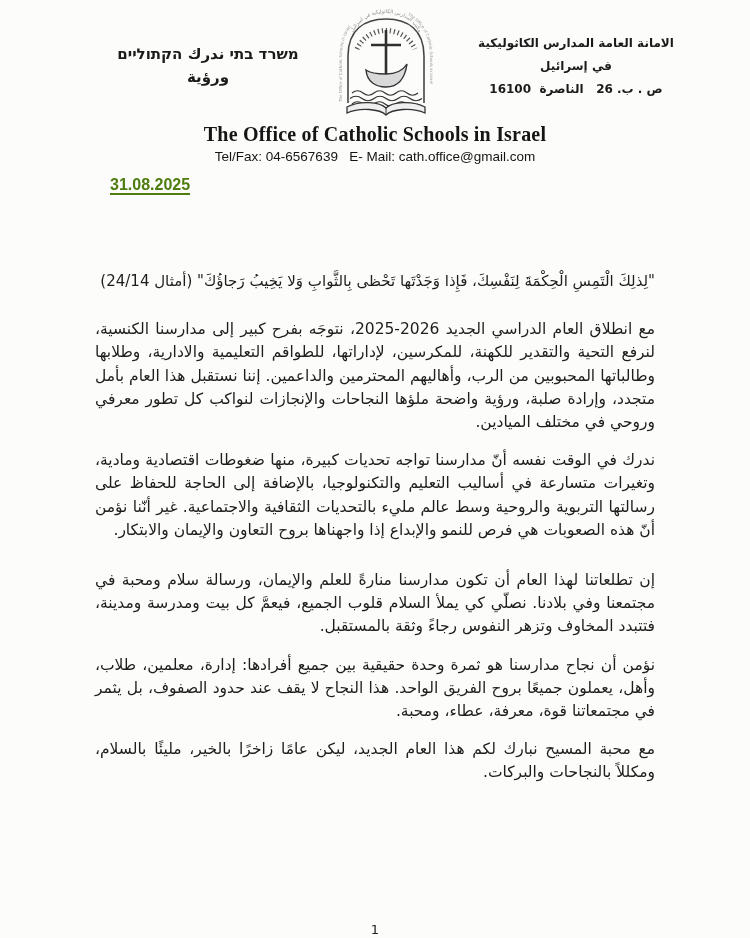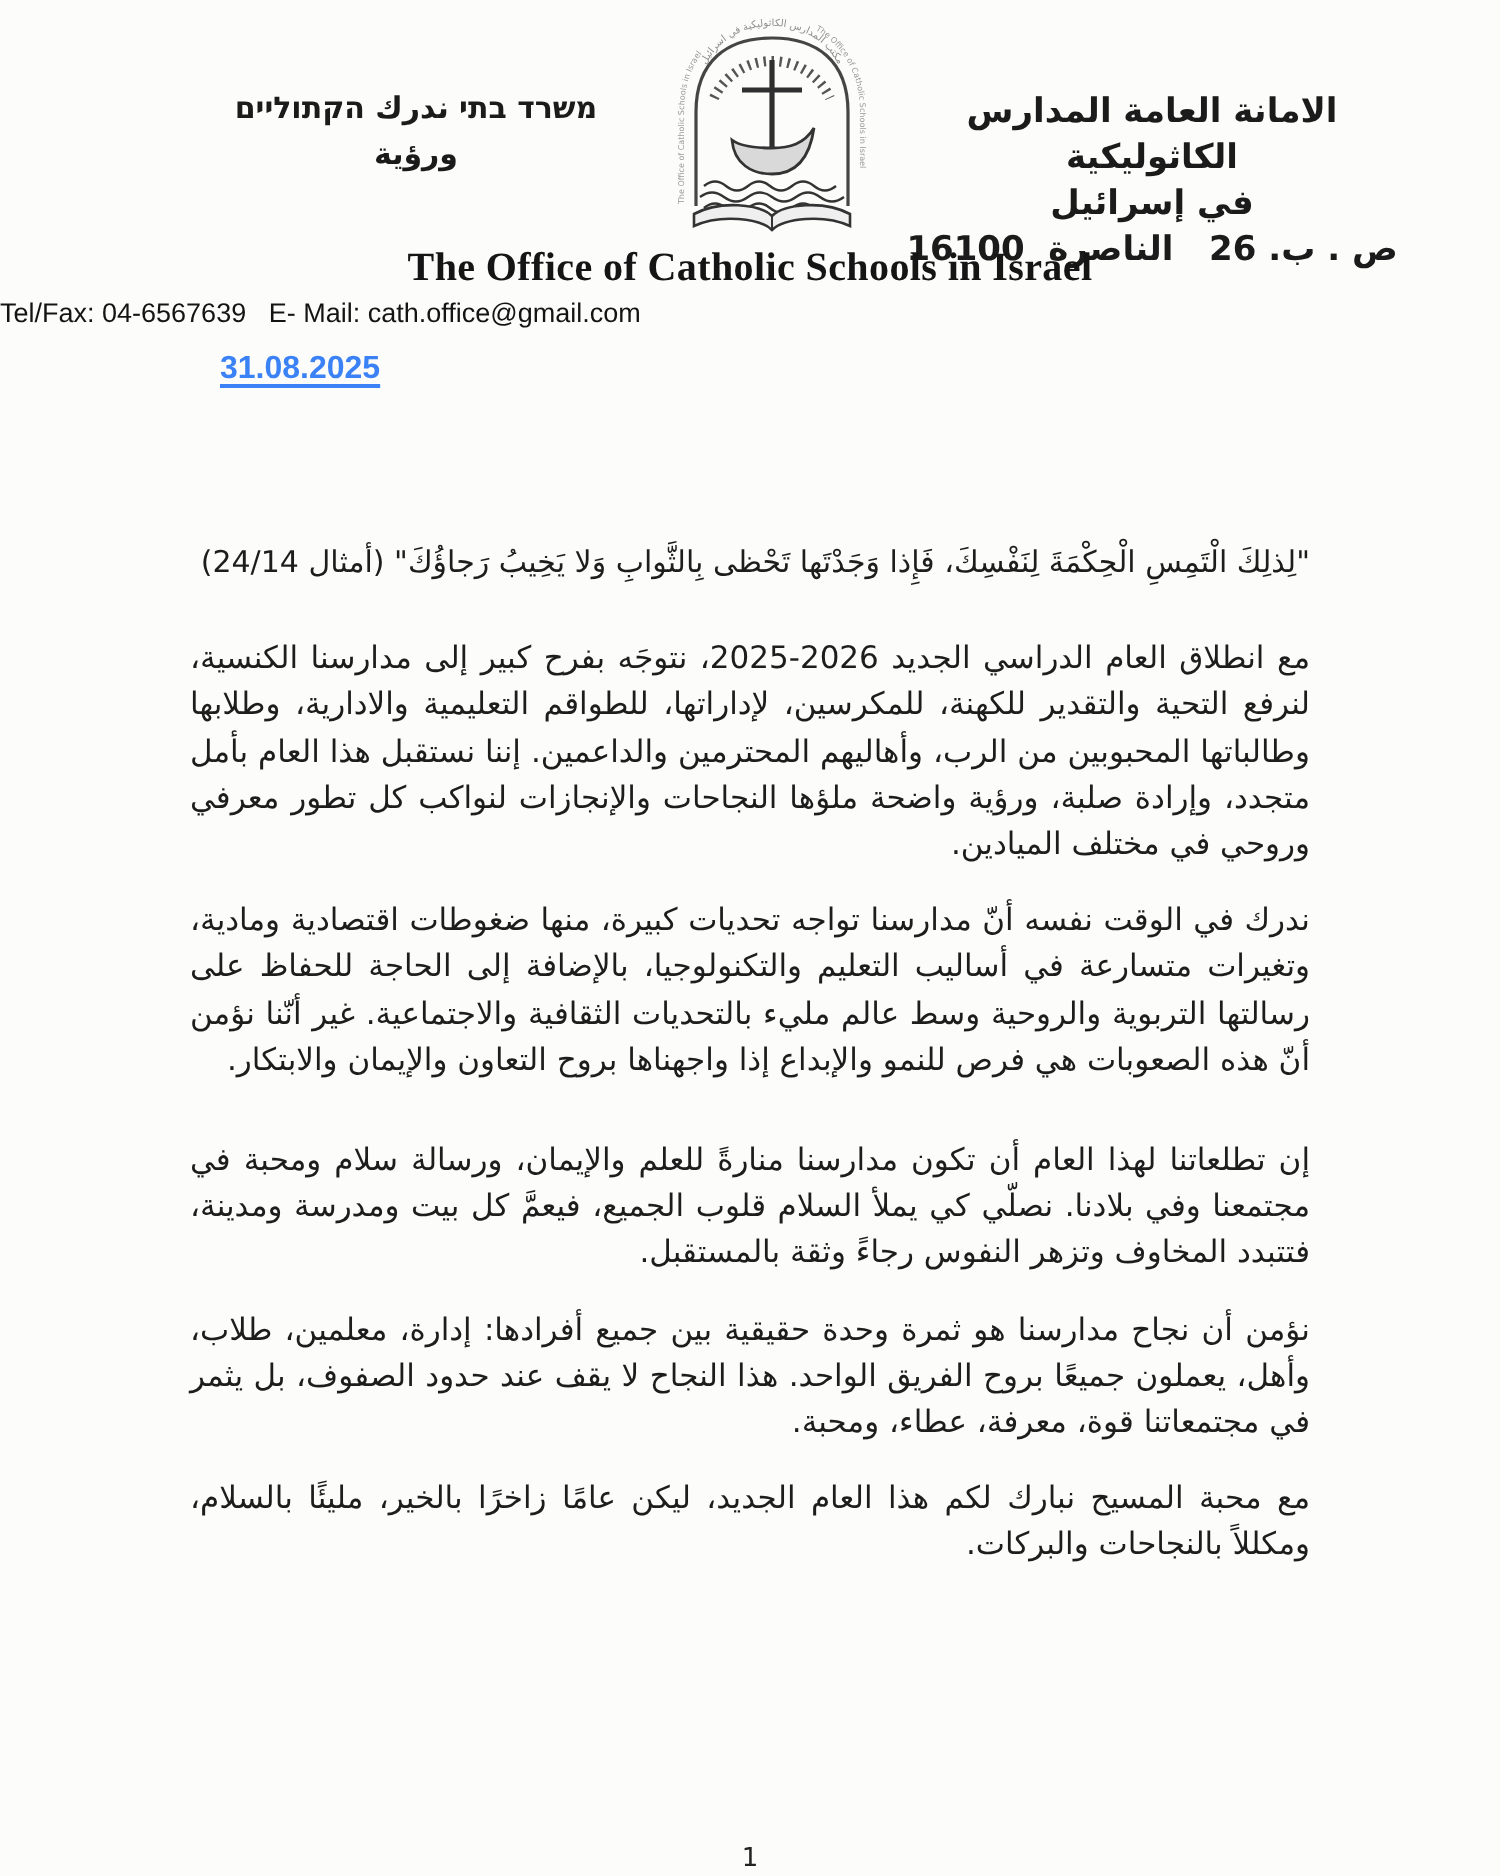--- a/index.html
+++ b/index.html
@@ -3,44 +3,44 @@
 <meta charset="utf-8">
 <style>
   html,body { margin:0; padding:0; background:#e9e9e9; }
   .page {
     position:relative; width:750px; height:938px; margin:0 auto;
     background:#fcfcfa; overflow:hidden; color:#1b1b1b;
     font-family:"DejaVu Sans", sans-serif;
   }
   
   .header-ar {
-    position:absolute; top:45px; left:450px; width:252px;
+    position:absolute; top:32px; left:450px; width:252px;
     direction:rtl; text-align:center; font-weight:bold;
-    font-size:17px; line-height:23px;
+    font-size:12px; line-height:23px;
   }
   .header-he {
     position:absolute; top:43px; left:82px; width:252px;
     direction:rtl; text-align:center; font-weight:bold;
     font-size:15px; line-height:23px;
   }
   .logo-wrap { position:absolute; top:6px; left:331px; width:110px; height:116px; }
   .title-en {
     position:absolute; top:123px; left:0; width:750px; text-align:center;
     font-family:"Liberation Serif", serif; font-weight:bold; font-size:20px;
     letter-spacing:.2px; color:#151515;
   }
   .contact-line {
-    position:absolute; top:149px; left:0; width:750px; 
+    position:absolute; top:149px; left:0; width:750px; text-align:center;
     font-family:"Liberation Sans", sans-serif; font-size:13.5px; color:#141414;
   }
   .date-line {
     position:absolute; top:176px; left:110px;
     font-family:"Liberation Sans", sans-serif; font-weight:bold; font-size:16px;
     text-decoration:underline; text-decoration-thickness:1.5px; text-underline-offset:3px;
-    color:#3b82f6;
+    color:#4d7c0f;
   }
   
   .content {
     position:absolute; top:270px; left:95px; width:560px;
     direction:rtl; text-align:justify;
     font-size:15.5px; line-height:23.2px; color:#1d1d1d;
   }
   .quote {
     margin:0 0 25px 0; white-space:nowrap; text-align:right;
     font-size:15px;

